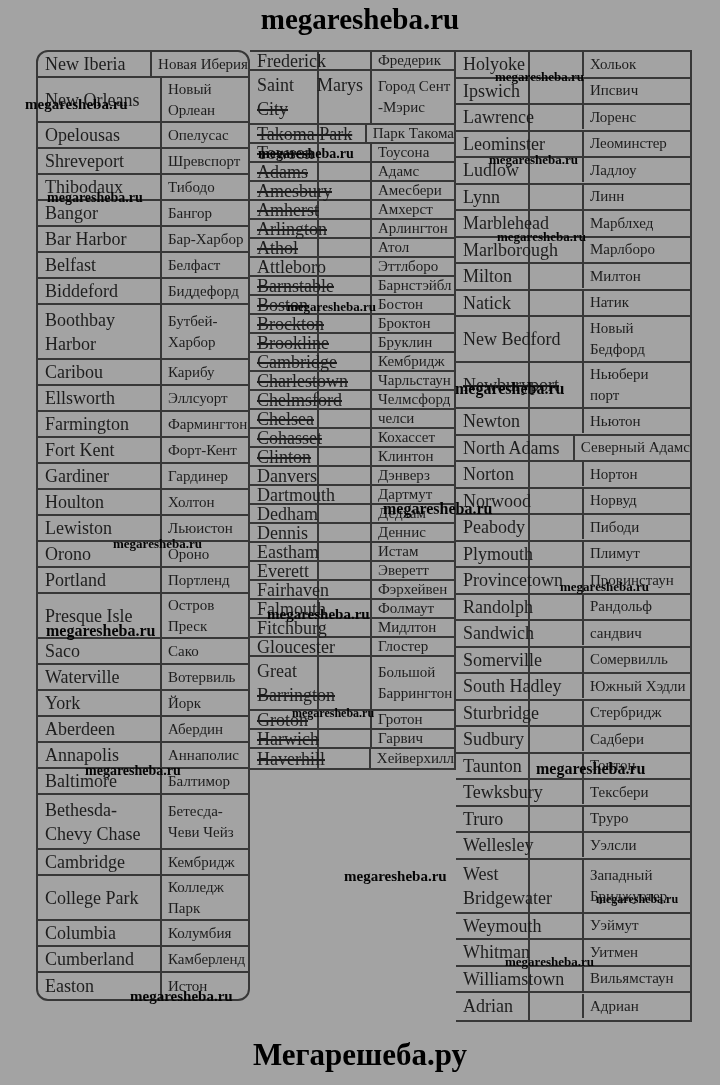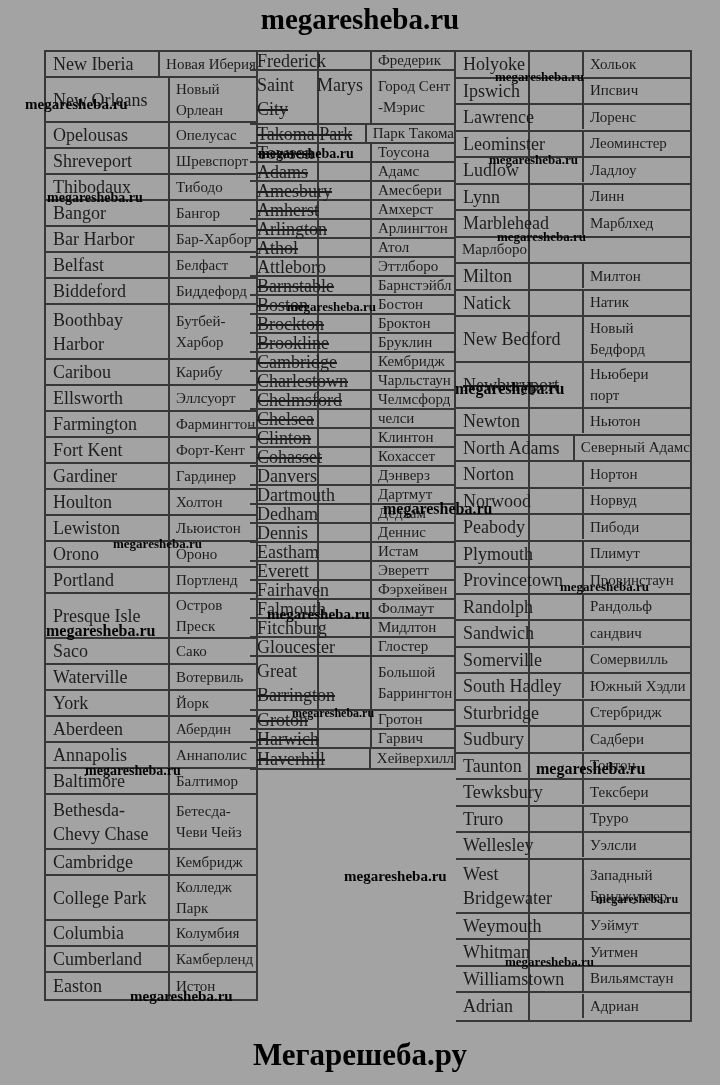--- a/index.html
+++ b/index.html
@@ -2,21 +2,21 @@
 <html><head>
 <meta charset="utf-8">
 <style>
   html,body{margin:0;padding:0;background:#fff;}
   .page{position:relative;width:720px;height:1085px;background:#a3a3a3;
         font-family:Liberation Serif, serif;color:#1d1d1d;overflow:hidden;}
   .site-title{position:absolute;left:0;right:0;top:3px;text-align:center;
               font-weight:bold;font-size:29px;color:#000;}
   .site-title.footer{top:1037px;font-size:31px;}
   .tbl{position:absolute;top:50px;border:2px solid #373737;box-sizing:border-box;background:transparent;}
-  #t1{left:44px;width:214px;}
+  #t1{left:36px;width:214px;border-radius:12px;}
   #t2{left:250px;width:206px;border-left:none;}
   #t3{left:456px;width:236px;border-left:none;}
   .row{display:flex;border-bottom:2px solid #373737;box-sizing:border-box;position:relative;z-index:1;}
   .row:last-child{border-bottom:none;}
   #t1 .r1{height:26px;}  #t1 .r2{height:45px;}  #t1 .r3{height:55px;}
   #t2 .r1{height:19px;}  #t2 .r3{height:54px;}
   #t3 .r1{height:26.5px;align-items:center;}#t3 .r2{height:46px;}  #t3 .r3{height:54px;}
   .cell{display:flex;flex-direction:column;justify-content:center;box-sizing:border-box;}
   .cell.en{border-right:2px solid #373737;padding-left:7px;font-size:18px;}
   .cell.ru{flex:1;padding-left:6px;font-size:15px;}
@@ -447,32 +447,32 @@
       <div class="row r1">
         <div class="cell en">
           <div class="line strike">Chelsea</div>
         </div>
         <div class="cell ru">
           <div class="line">челси</div>
         </div>
       </div>
       <div class="row r1">
         <div class="cell en">
+          <div class="line strike">Cohasset</div>
+        </div>
+        <div class="cell ru">
+          <div class="line">Кохассет</div>
+        </div>
+      </div>
+      <div class="row r1">
+        <div class="cell en">
           <div class="line strike">Clinton</div>
         </div>
         <div class="cell ru">
           <div class="line">Клинтон</div>
-        </div>
-      </div>
-      <div class="row r1">
-        <div class="cell en">
-          <div class="line strike">Cohasset</div>
-        </div>
-        <div class="cell ru">
-          <div class="line">Кохассет</div>
         </div>
       </div>
       <div class="row r1">
         <div class="cell en">
           <div class="line">Danvers</div>
         </div>
         <div class="cell ru">
           <div class="line">Дэнверз</div>
         </div>
       </div>
@@ -635,20 +635,23 @@
       </div>
       <div class="row r1">
         <div class="cell en">
           <div class="line">Marblehead</div>
         </div>
         <div class="cell ru">
           <div class="line">Марблхед</div>
         </div>
       </div>
       <div class="row r1">
+        <div class="cell en">
+          <div class="line">Marlborough</div>
+        </div>
         <div class="cell ru">
           <div class="line">Марлборо</div>
         </div>
       </div>
       <div class="row r1">
         <div class="cell en">
           <div class="line">Milton</div>
         </div>
         <div class="cell ru">
           <div class="line">Милтон</div>

